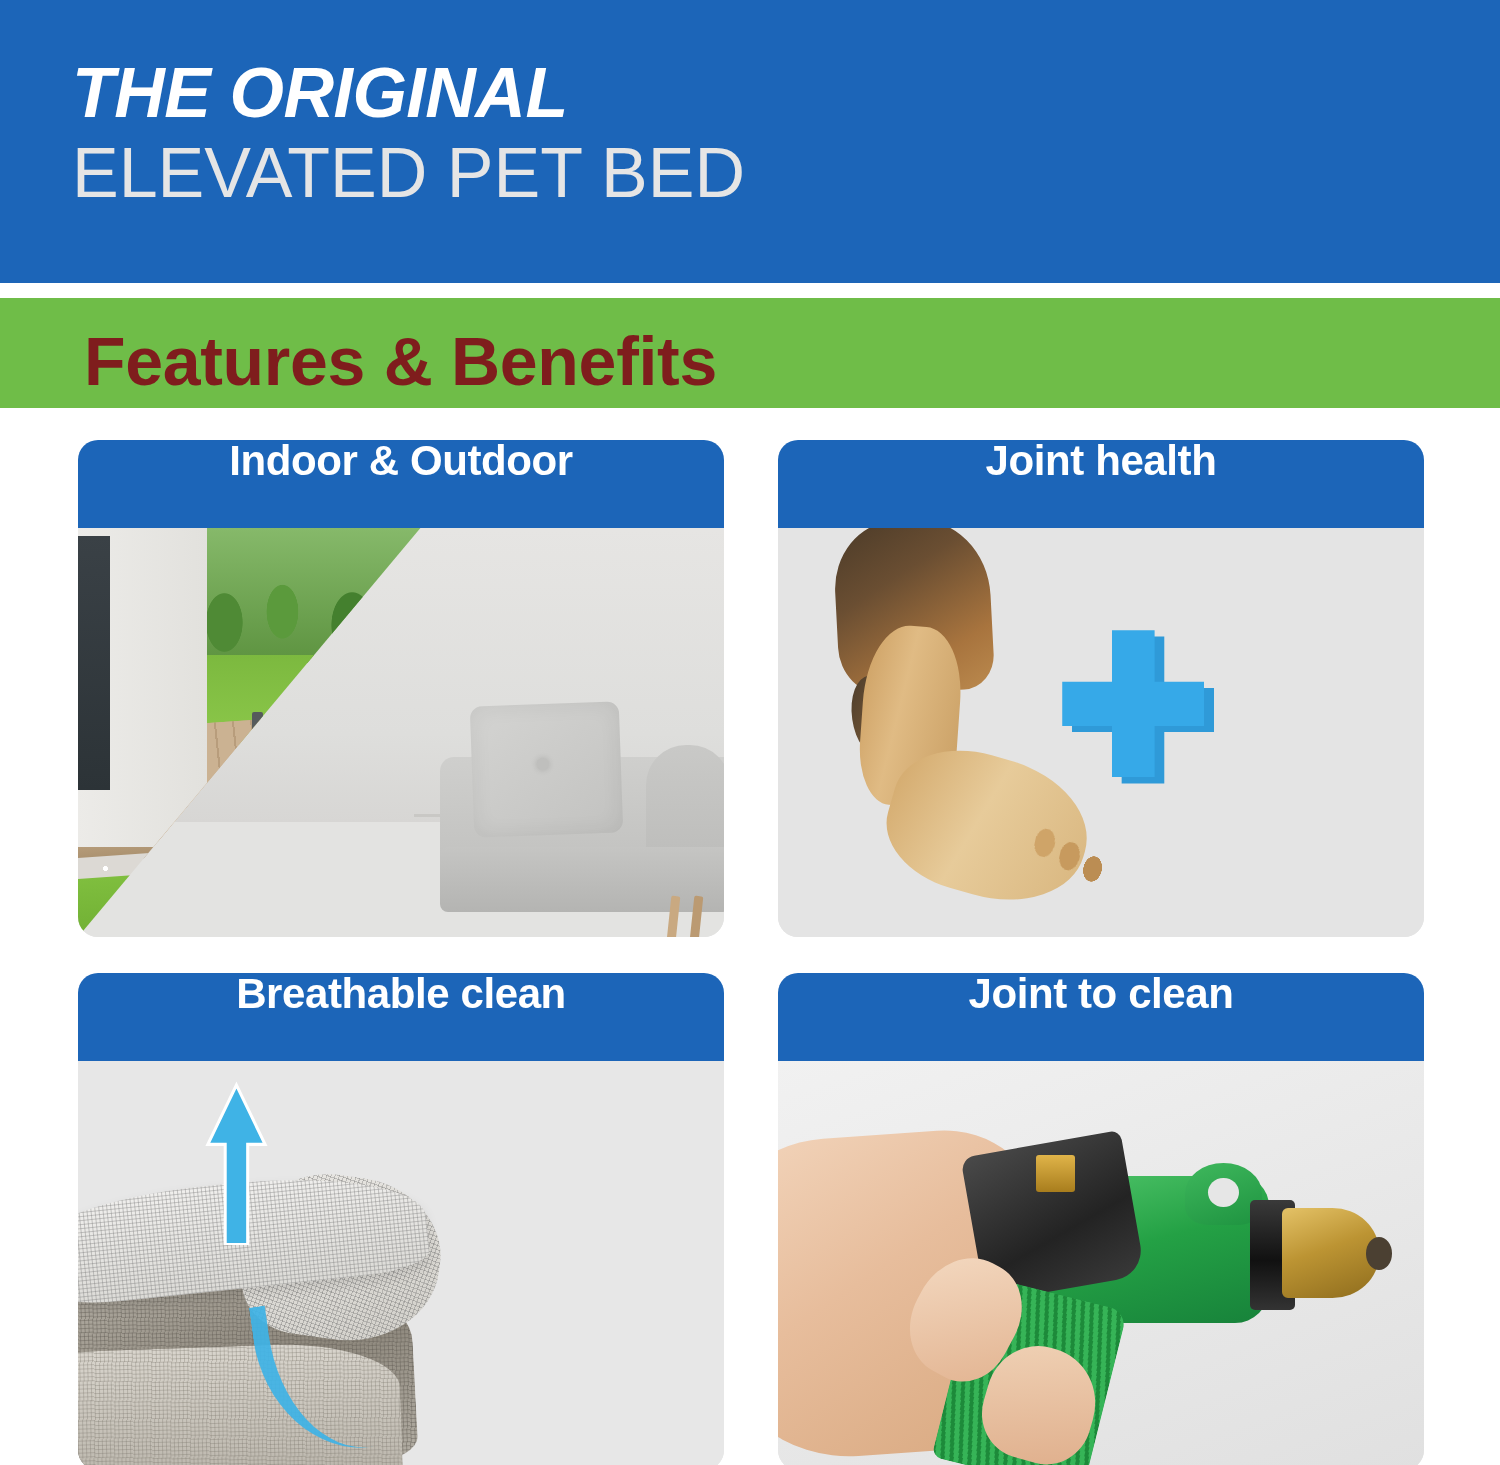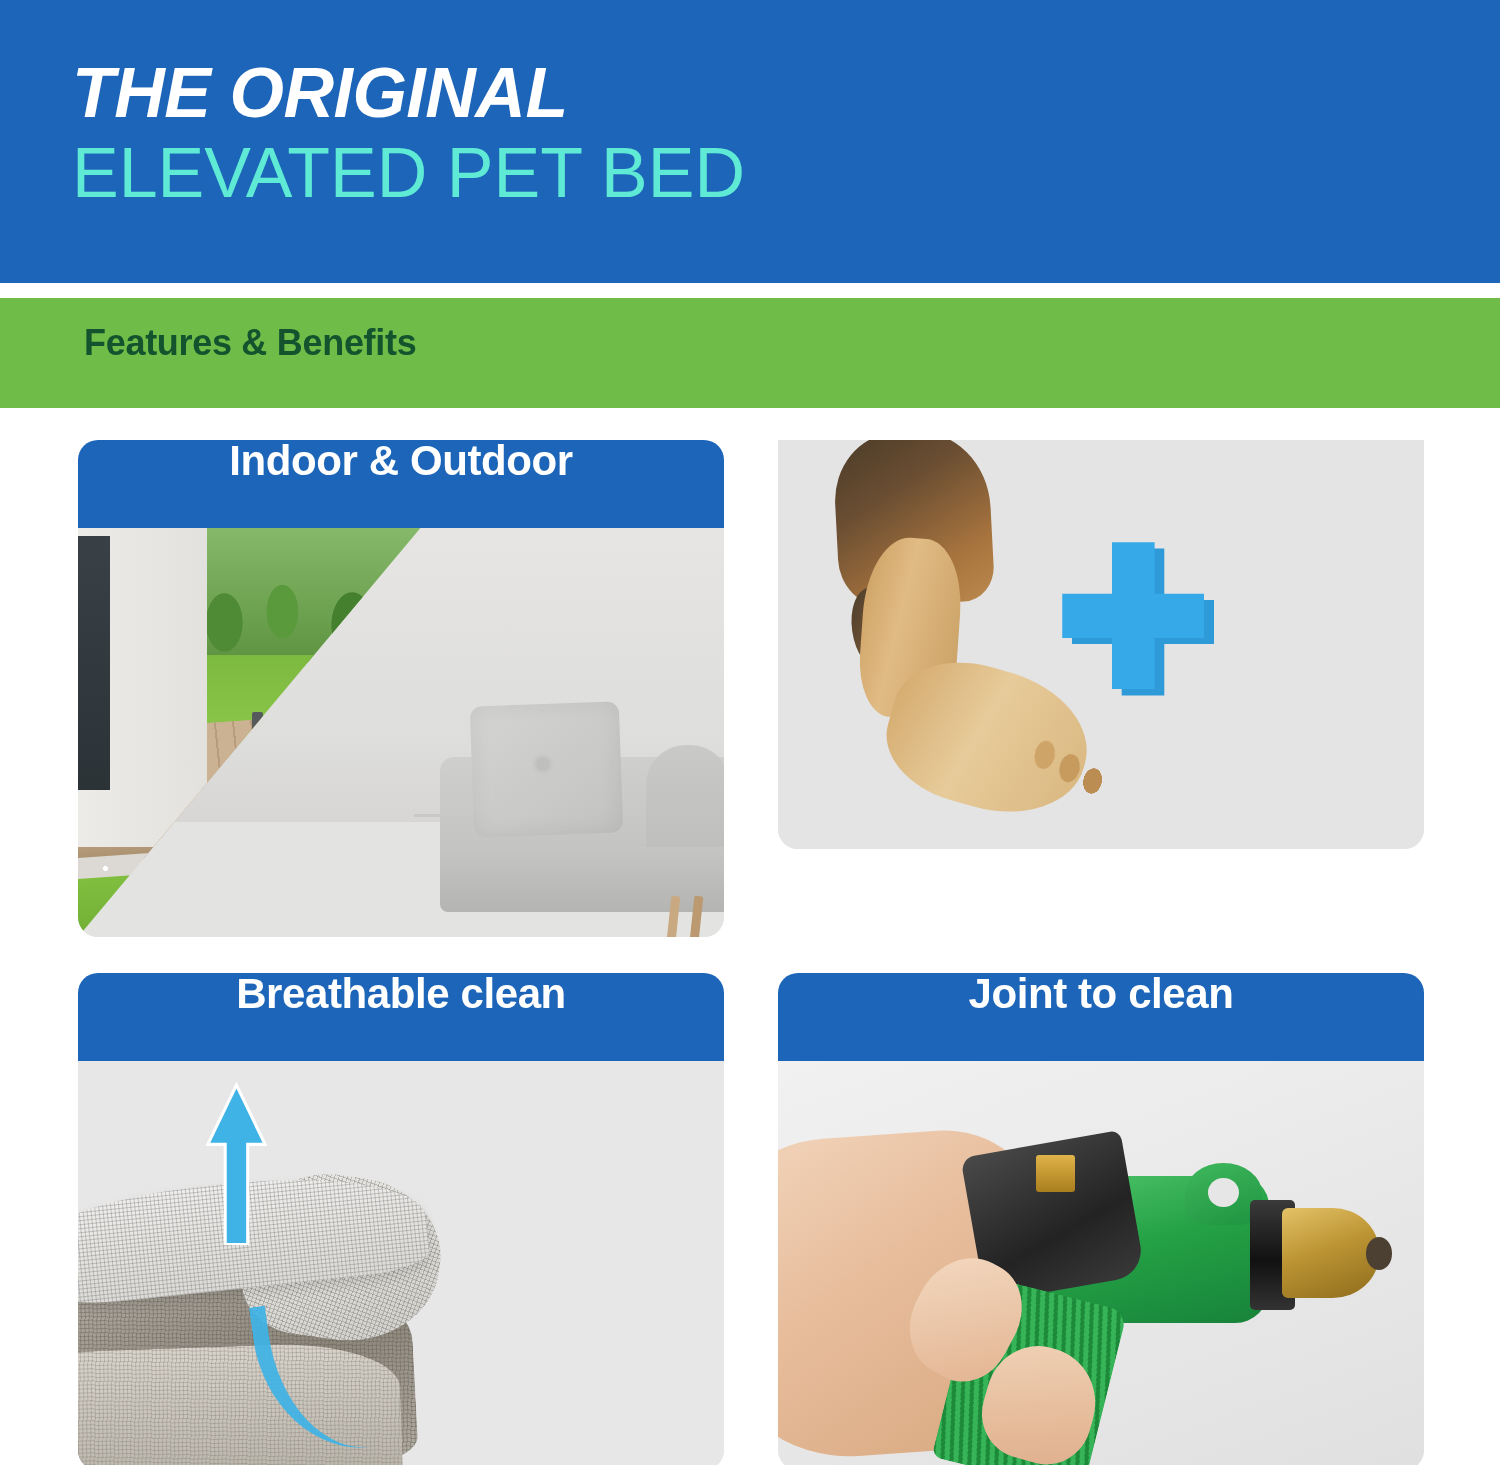--- a/index.html
+++ b/index.html
@@ -16,33 +16,33 @@
     position:absolute; left:0; top:0; width:1500px; height:283px;
     background:#1c65b8;
   }
   .hero-inner { position:absolute; left:72px; top:58px; }
   .hero-line1 {
     font-size:70px; font-weight:bold; font-style:italic;
     color:#ffffff; letter-spacing:-0.5px; line-height:1.0;
     white-space:nowrap;
   }
   .hero-line2 {
-    font-size:70px; font-weight:normal; color:#5eead4;
+    font-size:70px; font-weight:normal; color:#e5e5e5;
     letter-spacing:0px; line-height:1.12; white-space:nowrap;
     margin-top:6px;
   }
 
   
   .greenbar {
     position:absolute; left:0; top:298px; width:1500px; height:110px;
     background:#6fbd48;
   }
   .greenbar-text {
     position:absolute; left:84px; top:24px;
-    font-size:36px; font-weight:bold; color:#14532d;
+    font-size:68px; font-weight:bold; color:#7f1d1d;
     letter-spacing:-0.3px; white-space:nowrap;
   }
 
   
   .grid {
     position:absolute; left:0; top:440px; width:1500px; height:1025px;
   }
   .card { position:absolute; width:646px; }
   .card.c-tl { left:78px;  top:0px; }
   .card.c-tr { left:778px; top:0px; }
@@ -389,20 +389,23 @@
             <div class="s1-lawn-near"></div>
             <div class="s1-house"></div>
             <div class="s1-door"></div>
             <div class="s1-post"></div>
           </div>
         </div>
       </div>
     </div>
 
     <div class="card c-tr">
+      <div class="card-head">
+        <div class="card-title">Joint health</div>
+      </div>
       <div class="card-body">
         <div class="s2">
           <div class="s2-upperleg"></div>
           <div class="s2-hock"></div>
           <div class="s2-shin"></div>
           <div class="s2-paw"></div>
           <div class="s2-toes"></div>
           <div class="s2-cross-shadow"></div>
           <div class="s2-cross"></div>
         </div>

